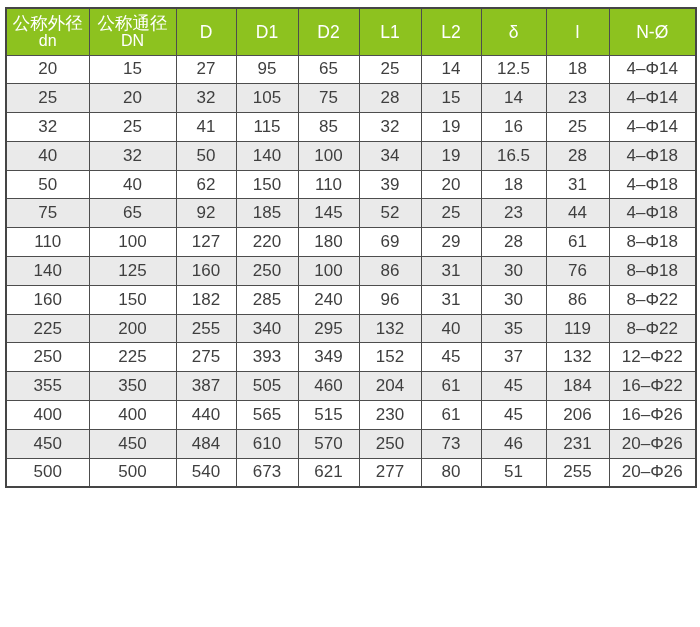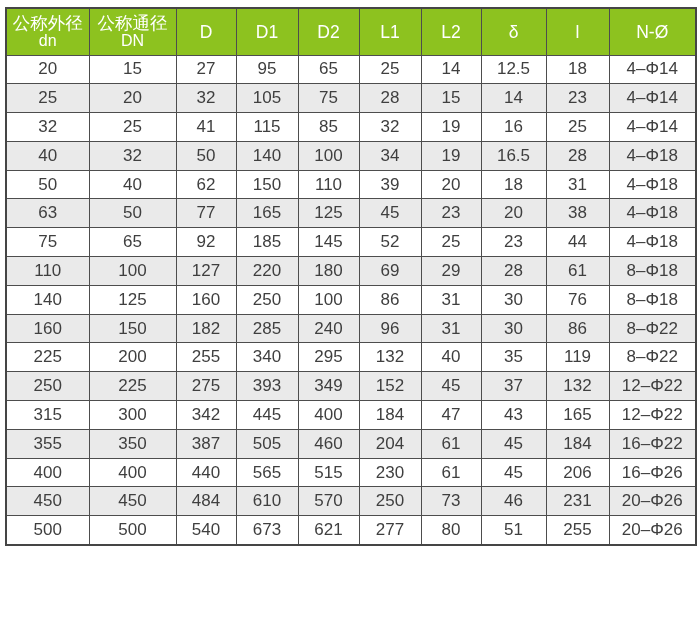--- a/index.html
+++ b/index.html
@@ -174,32 +174,20 @@
           <td>62</td>
           <td>150</td>
           <td>110</td>
           <td>39</td>
           <td>20</td>
           <td>18</td>
           <td>31</td>
           <td>4–Φ18</td>
         </tr>
         <tr>
-          <td>63</td>
-          <td>50</td>
-          <td>77</td>
-          <td>165</td>
-          <td>125</td>
-          <td>45</td>
-          <td>23</td>
-          <td>20</td>
-          <td>38</td>
-          <td>4–Φ18</td>
-        </tr>
-        <tr>
           <td>75</td>
           <td>65</td>
           <td>92</td>
           <td>185</td>
           <td>145</td>
           <td>52</td>
           <td>25</td>
           <td>23</td>
           <td>44</td>
           <td>4–Φ18</td>
@@ -258,32 +246,20 @@
           <td>275</td>
           <td>393</td>
           <td>349</td>
           <td>152</td>
           <td>45</td>
           <td>37</td>
           <td>132</td>
           <td>12–Φ22</td>
         </tr>
         <tr>
-          <td>315</td>
-          <td>300</td>
-          <td>342</td>
-          <td>445</td>
-          <td>400</td>
-          <td>184</td>
-          <td>47</td>
-          <td>43</td>
-          <td>165</td>
-          <td>12–Φ22</td>
-        </tr>
-        <tr>
           <td>355</td>
           <td>350</td>
           <td>387</td>
           <td>505</td>
           <td>460</td>
           <td>204</td>
           <td>61</td>
           <td>45</td>
           <td>184</td>
           <td>16–Φ22</td>

